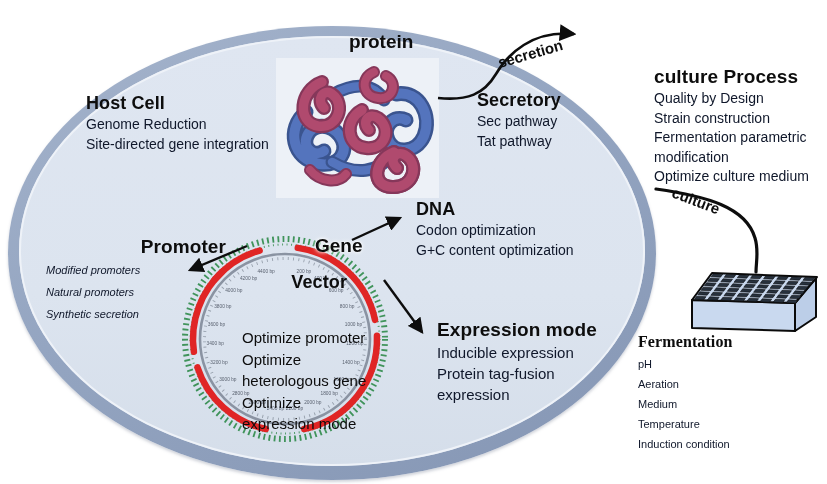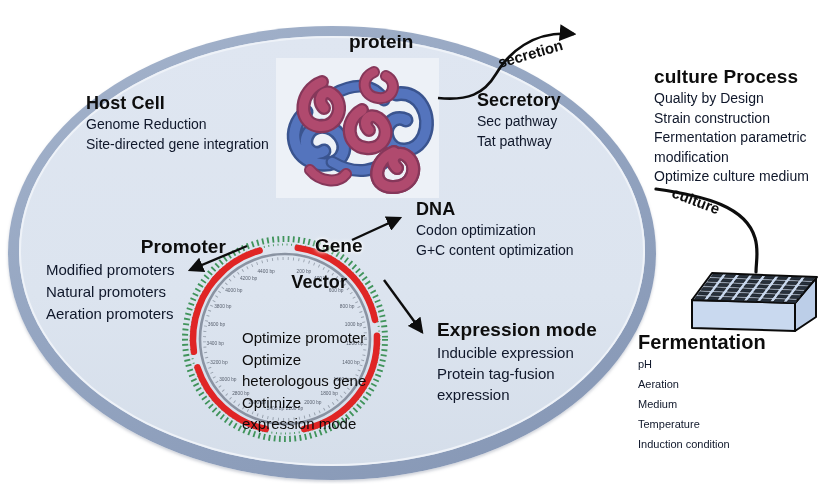--- a/index.html
+++ b/index.html
@@ -31,26 +31,26 @@
   #culture-label{left:671px;top:192px;font-size:15px;transform:rotate(21deg);}
   #gene-label{left:295px;top:235px;font-size:19px;text-shadow:0 0 3px #fff,0 0 5px #fff;z-index:4;margin-left:20px;}
 
   #sec-host{left:86px;top:92px;width:240px;}
   #sec-secretory{left:477px;top:89px;width:150px;}
   #sec-culture{left:654px;top:66px;width:172px;}
   #sec-culture .sec-title{font-size:19px;}
   #sec-dna{left:416px;top:198px;width:200px;}
   #sec-promoter{left:46px;top:236px;width:180px;}
   #sec-promoter .sec-title{font-size:19px;text-align:right;}
-  #sec-promoter .sec-list{font-size:15px;line-height:22px;}
+  #sec-promoter .sec-list{font-size:11px;line-height:22px;font-style:italic;}
   #sec-expression{left:437px;top:319px;width:168px;}
   #sec-expression .sec-title{font-size:19px;}
   #sec-expression .sec-list{font-size:15px;line-height:21px;}
   #sec-ferment{left:638px;top:331px;width:180px;}
-  #sec-ferment .sec-title{font-size:20px;}
+  #sec-ferment .sec-title{font-size:16px;font-family:Liberation Serif, serif;}
   #sec-ferment .sec-list{font-size:11px;line-height:20px;}
   #sec-vector{left:237px;top:271px;width:110px;z-index:4;}
   #sec-vector .sec-title{font-size:18px;text-align:right;}
   #vector-list{position:absolute;left:226px;top:311px;width:132px;z-index:4;
     list-style:none;margin:16px;padding:0;font-size:15px;line-height:21.5px;}
 
   svg{position:absolute;}
   #plasmid-svg{left:181px;top:235px;z-index:2;}
   #overlay-svg{left:0;top:0;z-index:5;pointer-events:none;}
   #protein-svg{left:276px;top:58px;z-index:2;}
@@ -168,21 +168,21 @@
         <li>Codon optimization</li>
         <li>G+C content optimization</li>
       </ul>
   </div>
 
   <div class="sec" id="sec-promoter">
     <div class="sec-title">Promoter</div>
     <ul class="sec-list">
         <li>Modified promoters</li>
         <li>Natural promoters</li>
-        <li>Aeration promoters</li>
+        <li>Synthetic secretion</li>
       </ul>
   </div>
 
   <div class="sec" id="sec-vector">
     <div class="sec-title">Vector</div>
   </div>
   <ul id="vector-list">
       <li>Optimize promoter</li>
       <li>Optimize heterologous gene</li>
       <li>Optimize expression mode</li>

